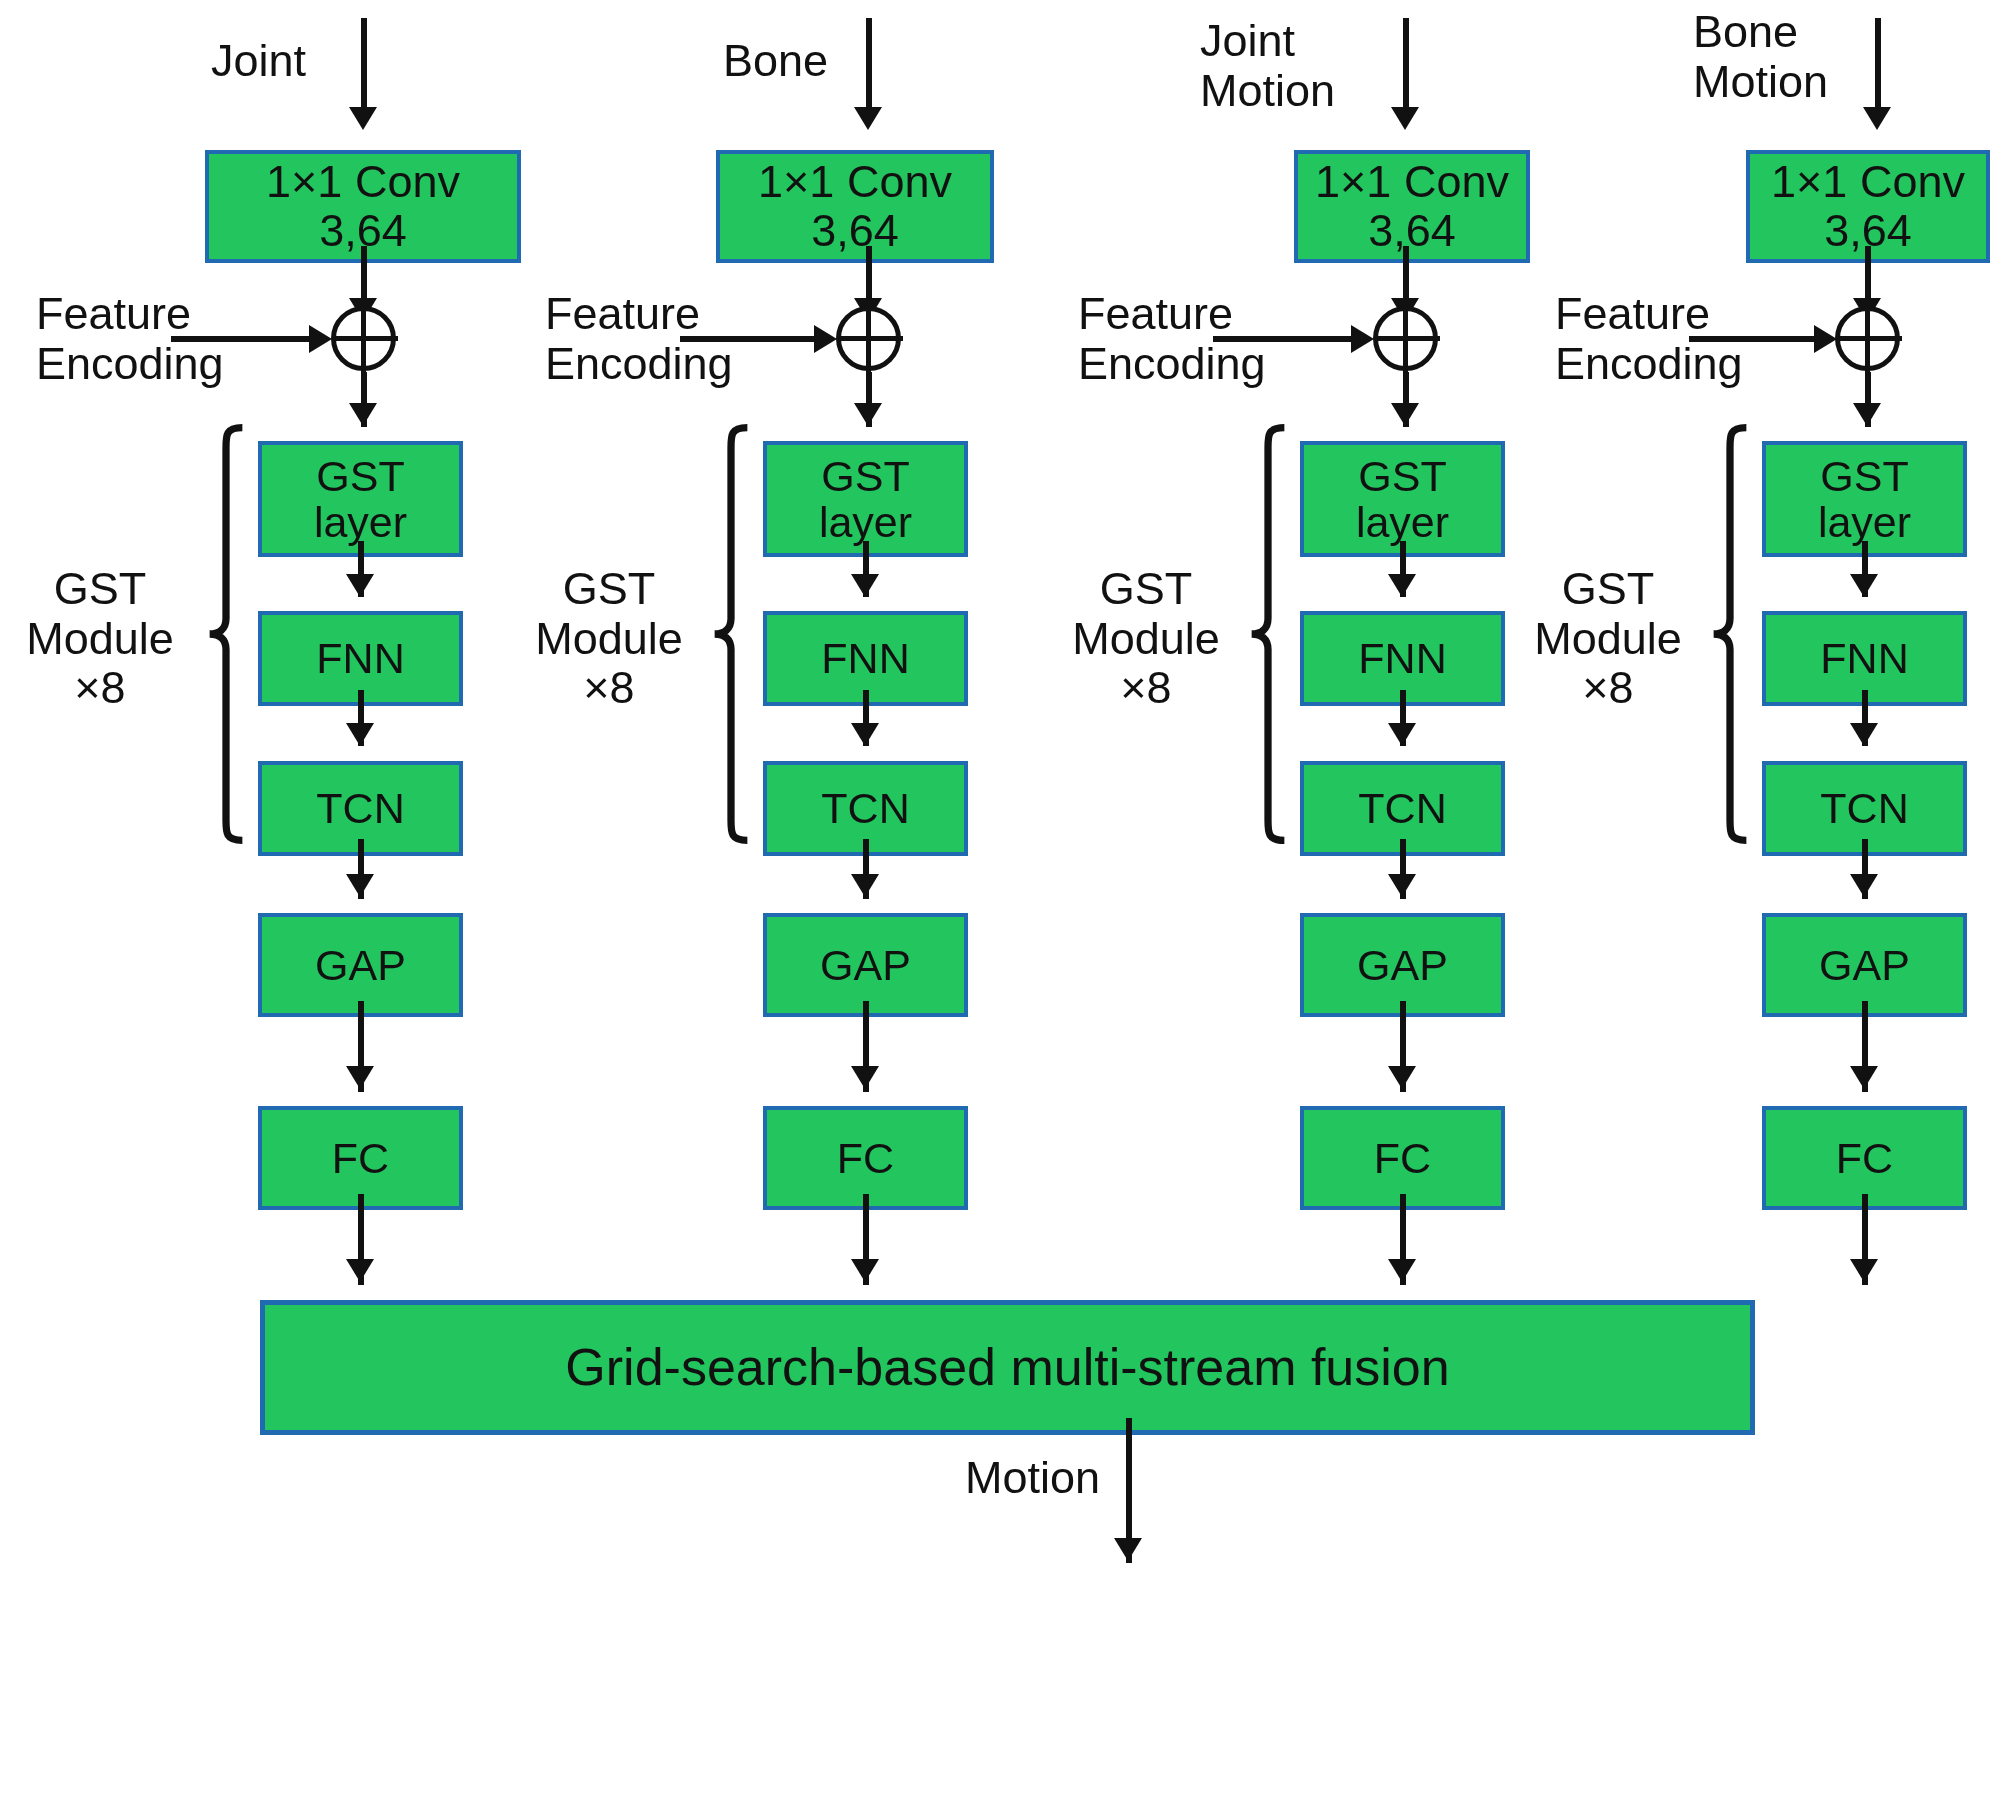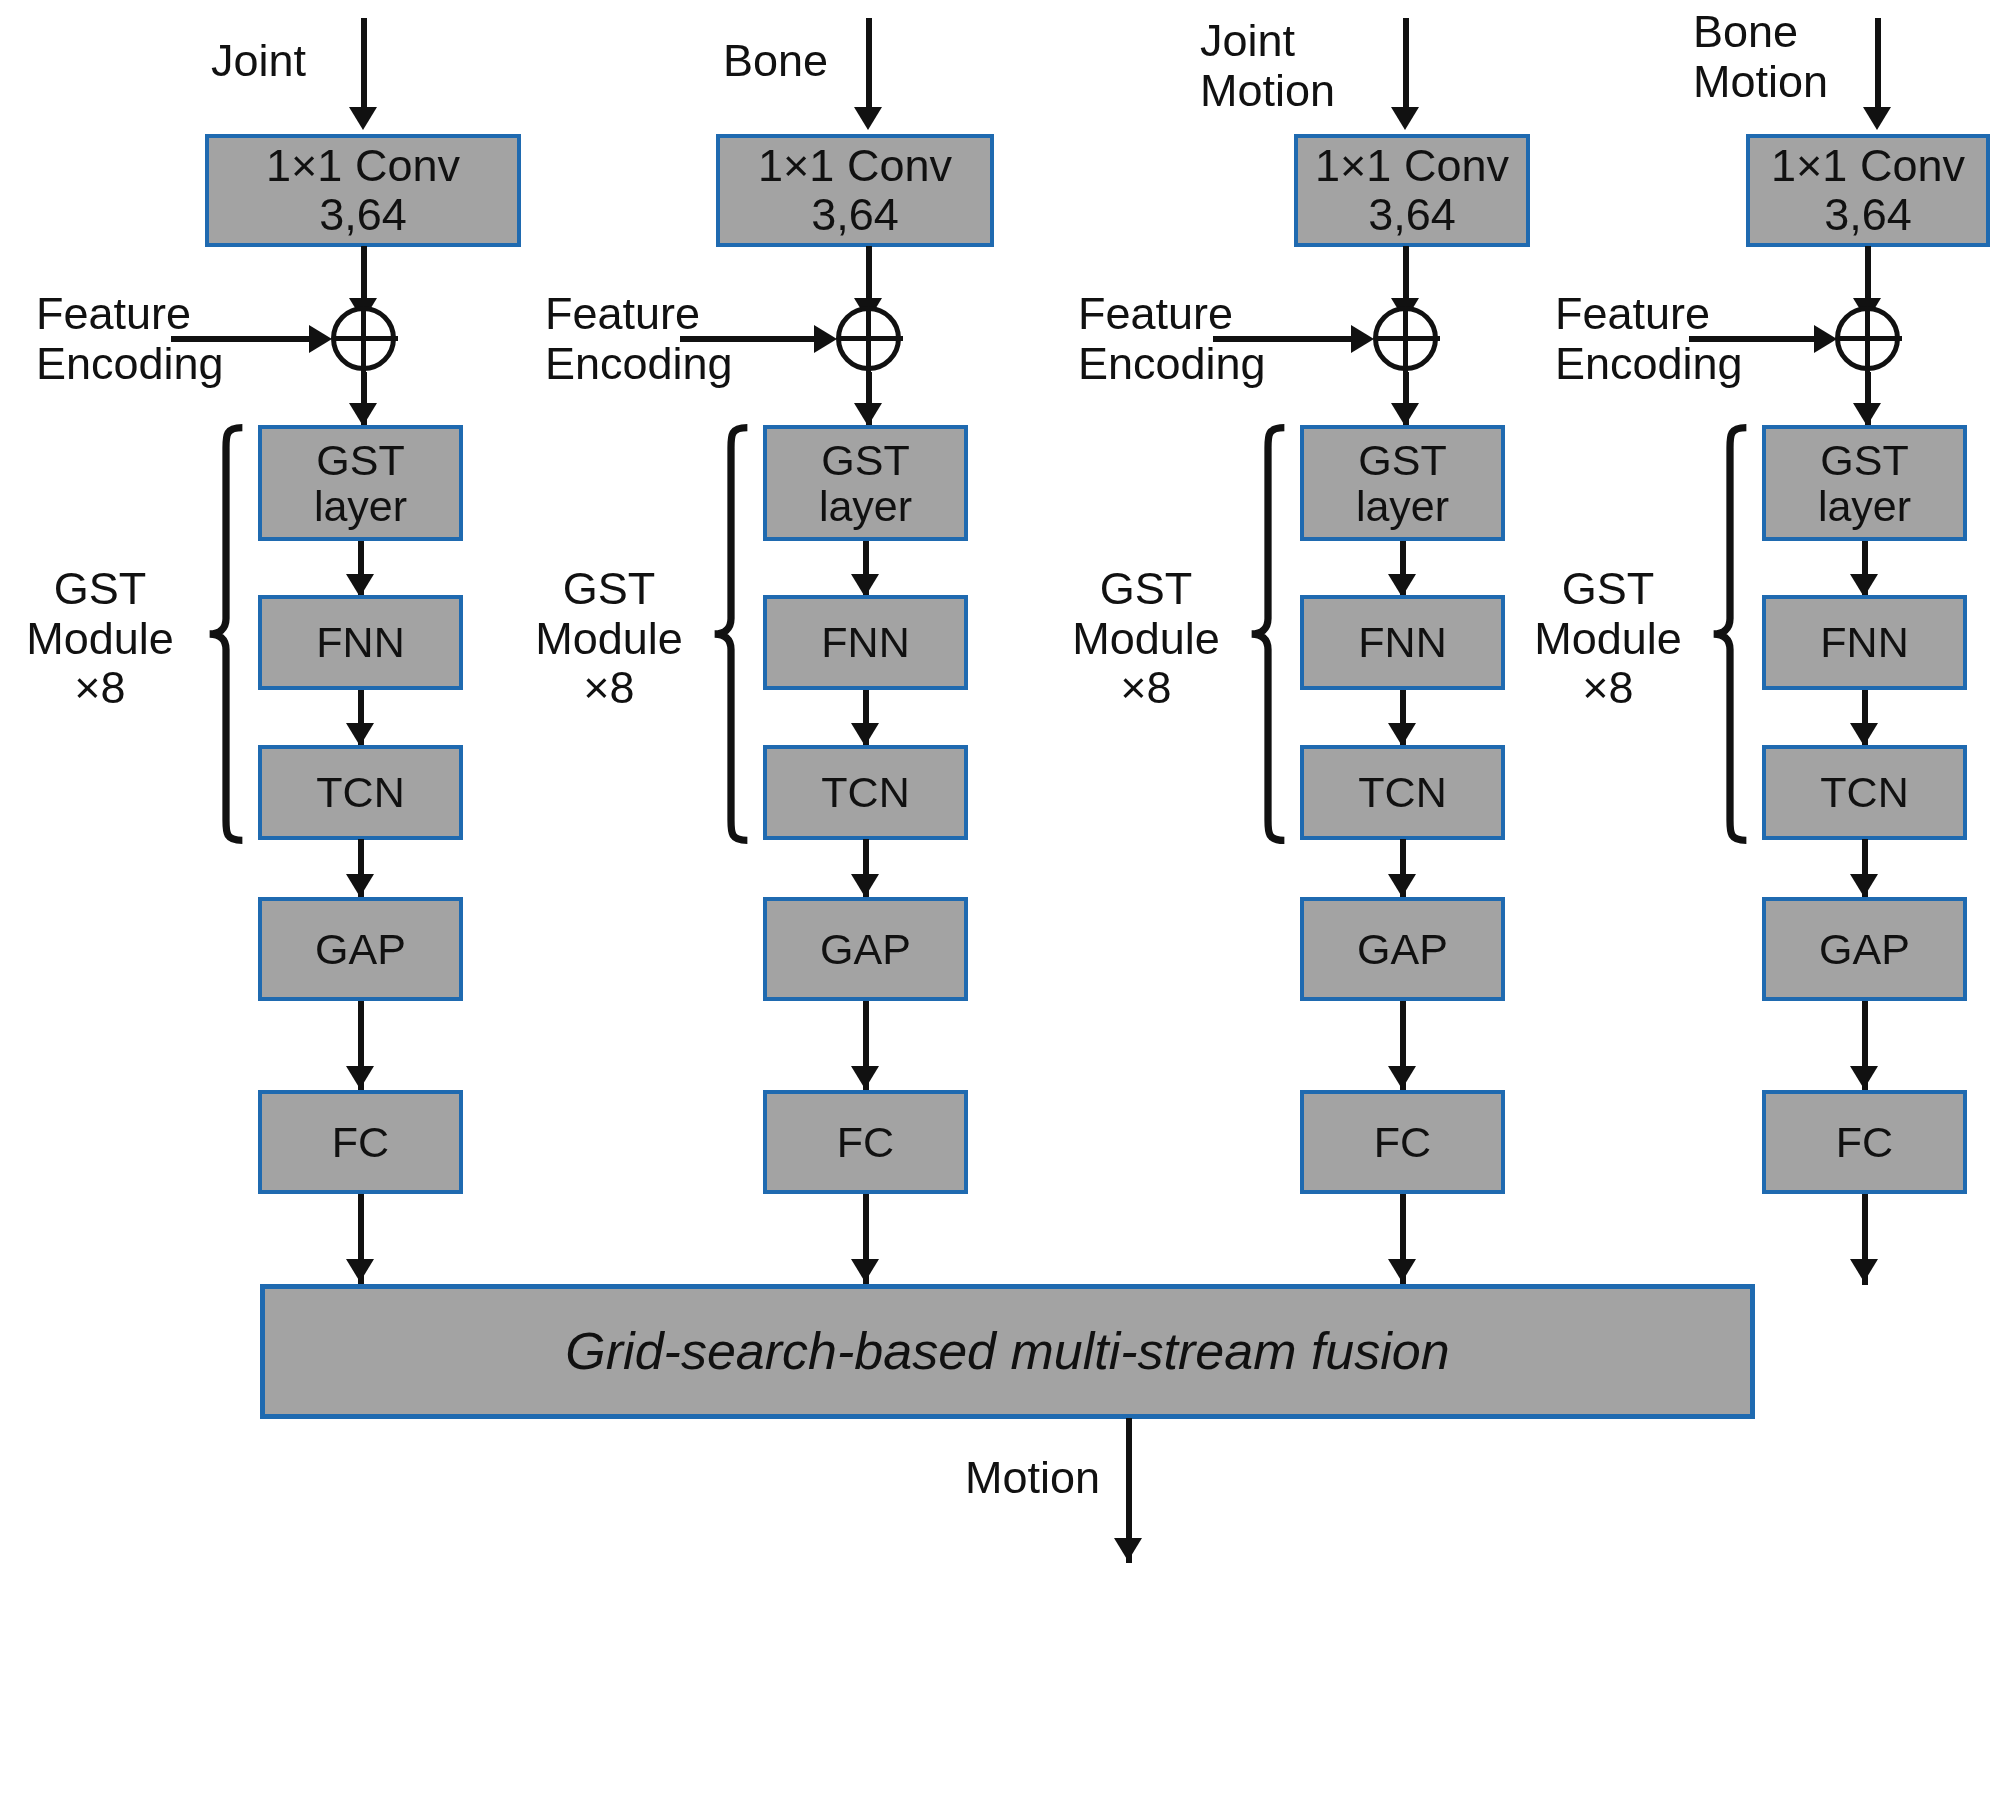--- a/index.html
+++ b/index.html
@@ -1,23 +1,23 @@
 <!DOCTYPE html>
 <html style="font-size:14.5px"><head>
 <meta charset="utf-8">
 <style>
   html,body{margin:0;padding:0;background:#fff;}
   body{width:2012px;height:1811px;position:relative;
        font-family:"Liberation Sans","DejaVu Sans",sans-serif;color:#111;}
   #stage{position:absolute;left:0;top:0;width:2012px;height:1811px;overflow:hidden;}
 
   
-  .box{position:absolute;box-sizing:border-box;border:4.5px solid #1f6ab0;background:#a3a3a3;
+  .box{position:absolute;box-sizing:border-box;border:4.5px solid #1f6ab0;background:#22c55e;
        display:flex;align-items:center;justify-content:center;text-align:center;
-       line-height:1.08;}
+       line-height:1.08;margin-top:16px;}
   .box .t{display:block;}
   .box.conv{font-size:45px;}
   .box.sm{font-size:43px;}
   .box.wide{font-size:52px;border-width:5.5px;}
 
   
   .lbl{position:absolute;font-size:45px;line-height:1.1;white-space:pre;color:#111;}
   .lbl.c{text-align:center;}
   .lbl.r{text-align:right;}
 
@@ -298,21 +298,21 @@
   </div>
   <div class="vline" style="left:1862px;top:1001px;height:91px;"></div>
   <div class="arrowdown" style="left:1850px;top:1066px;"></div>
 
   <div class="box sm" style="left:1762px;top:1090px;width:205px;height:104px;">
     <span>FC</span>
   </div>
   <div class="vline" style="left:1862px;top:1194px;height:91px;"></div>
   <div class="arrowdown" style="left:1850px;top:1259px;"></div>
 
-  <div class="box wide" style="left:260px;top:1284px;width:1495px;height:135px;font-style:italic;">
+  <div class="box wide" style="left:260px;top:1284px;width:1495px;height:135px;">
     <span>Grid-search-based multi-stream fusion</span>
   </div>
 
   <div class="vline" style="left:1126px;top:1418px;height:145px;"></div>
   <div class="arrowdown" style="left:1114px;top:1538px;"></div>
   <div class="lbl r" style="left:873px;top:1453px;width:227px;">Motion</div>
 
 
 </div>
 

